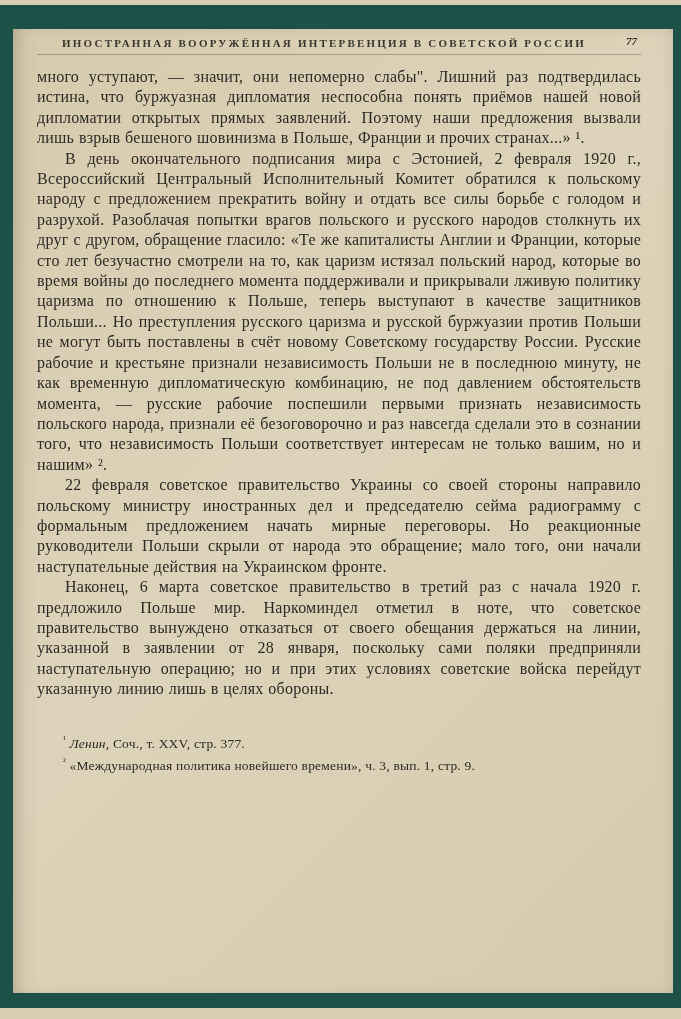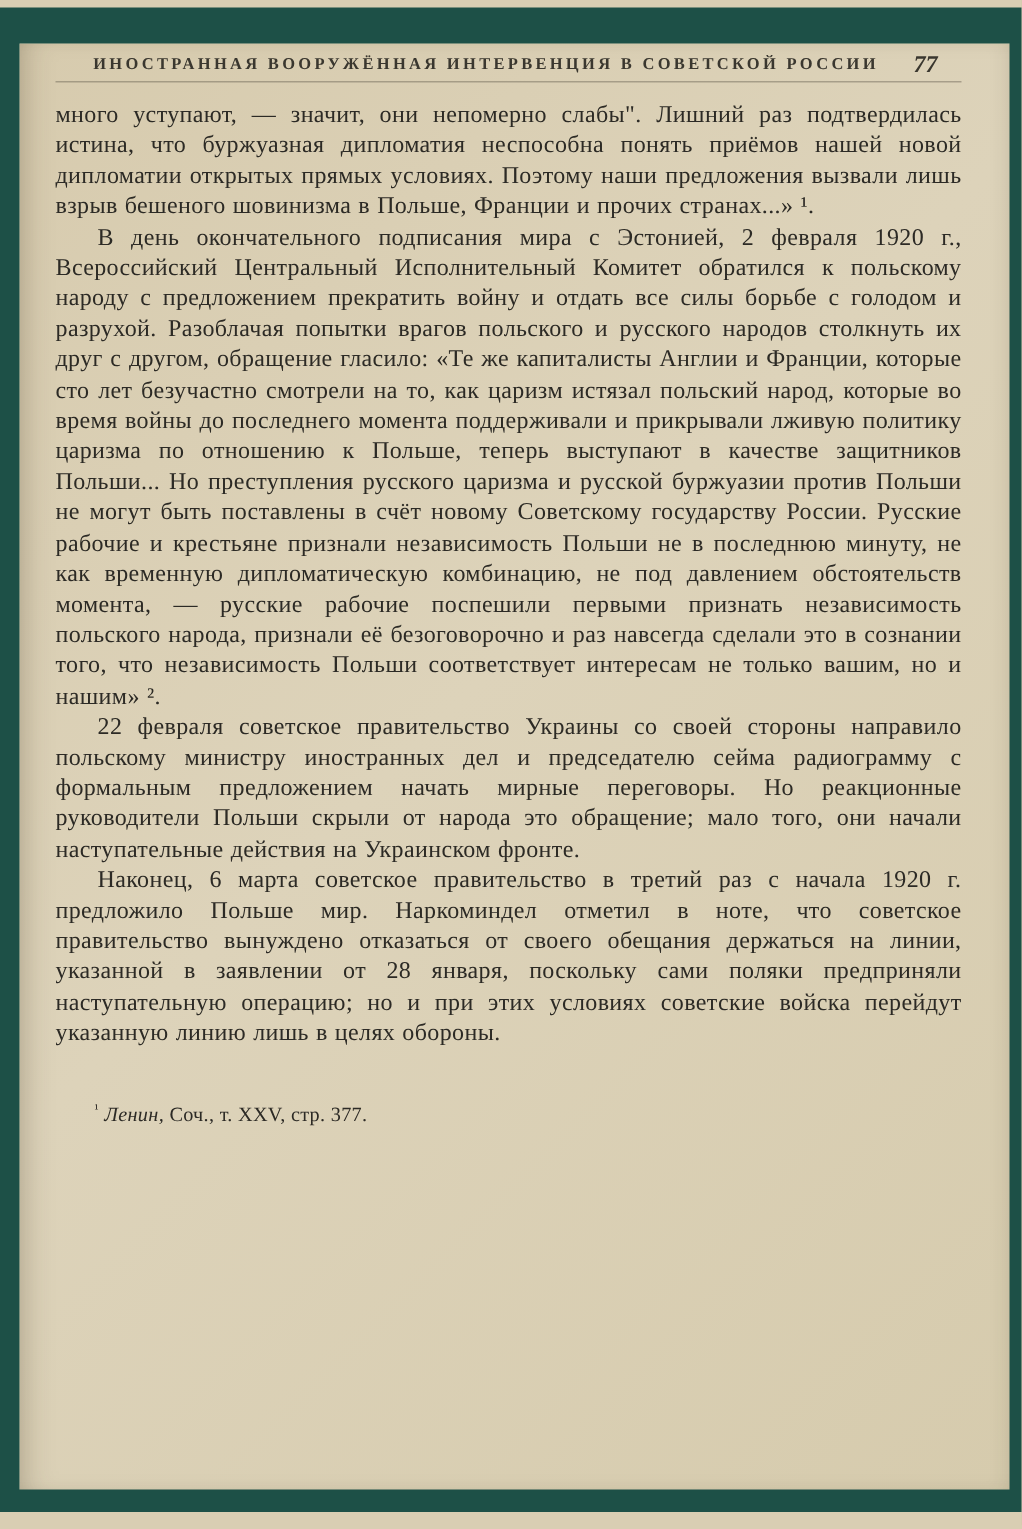--- a/index.html
+++ b/index.html
@@ -50,22 +50,22 @@
     font-weight: bold;
     letter-spacing: 2.2px;
     color: #3a372f;
     padding: 0 30px 5px 0;
     border-bottom: 1px solid rgba(70,64,52,0.35);
     margin-bottom: 12px;
     white-space: nowrap;
   }
   .running-head .page-number {
     position: absolute;
-    right: 16px; top: -2px;
-    font-size: 16px;
+    right: 4px; top: -2px;
+    font-size: 11px;
     font-weight: bold;
     font-style: italic;
     letter-spacing: 0;
   }
   .body-text p {
     margin: 0;
     font-size: 16px;
     line-height: 20.4px;
     text-align: justify;
     letter-spacing: 0.25px;
@@ -90,30 +90,33 @@
   <div class="paper"></div>
 
   <div class="content">
 
     <div class="running-head">
       <span>ИНОСТРАННАЯ ВООРУЖЁННАЯ ИНТЕРВЕНЦИЯ В СОВЕТСКОЙ РОССИИ</span>
       <span class="page-number">77</span>
     </div>
 
     <div class="body-text">
-      <p>много уступают, — значит, они непомерно слабы". Лишний раз подтвердилась истина, что буржуазная дипломатия неспособна понять приёмов нашей новой дипломатии открытых прямых условиях. Поэтому наши предложения вызвали лишь взрыв бешеного шовинизма в Польше, Франции и прочих странах...» ¹.</p>
+      <p>много уступают, — значит, они непомерно слабы". Лишний раз подтвердилась истина, что буржуазная дипломатия неспособна понять приёмов нашей новой дипломатии открытых прямых заявлений. Поэтому наши предложения вызвали лишь взрыв бешеного шовинизма в Польше, Франции и прочих странах...» ¹.</p>
       <p class="indent">В день окончательного подписания мира с Эстонией, 2 февраля 1920 г., Всероссийский Центральный Исполнительный Комитет обратился к польскому народу с предложением прекратить войну и отдать все силы борьбе с голодом и разрухой. Разоблачая попытки врагов польского и русского народов столкнуть их друг с другом, обращение гласило: «Те же капиталисты Англии и Франции, которые сто лет безучастно смотрели на то, как царизм истязал польский народ, которые во время войны до последнего момента поддерживали и прикрывали лживую политику царизма по отношению к Польше, теперь выступают в качестве защитников Польши... Но преступления русского царизма и русской буржуазии против Польши не могут быть поставлены в счёт новому Советскому государству России. Русские рабочие и крестьяне признали независимость Польши не в последнюю минуту, не как временную дипломатическую комбинацию, не под давлением обстоятельств момента, — русские рабочие поспешили первыми признать независимость польского народа, признали её безоговорочно и раз навсегда сделали это в сознании того, что независимость Польши соответствует интересам не только вашим, но и нашим» ².</p>
       <p class="indent">22 февраля советское правительство Украины со своей стороны направило польскому министру иностранных дел и председателю сейма радиограмму с формальным предложением начать мирные переговоры. Но реакционные руководители Польши скрыли от народа это обращение; мало того, они начали наступательные действия на Украинском фронте.</p>
       <p class="indent">Наконец, 6 марта советское правительство в третий раз с начала 1920 г. предложило Польше мир. Наркоминдел отметил в ноте, что советское правительство вынуждено отказаться от своего обещания держаться на линии, указанной в заявлении от 28 января, поскольку сами поляки предприняли наступательную операцию; но и при этих условиях советские войска перейдут указанную линию лишь в целях обороны.</p>
     </div>
 
     <div class="footnotes">
       <div class="footnote">
         <sup>¹</sup>
         <em>Ленин,</em><span> Соч., т. XXV, стр. 377.</span>
       </div>
+      <div class="footnote">
+        <sup>²</sup><span> «Международная политика новейшего времени», ч. 3, вып. 1, стр. 9.</span>
+      </div>
     </div>
 
   </div>
 
   <div class="scan-frame"></div>
 
 </div>
 
 </body></html>

